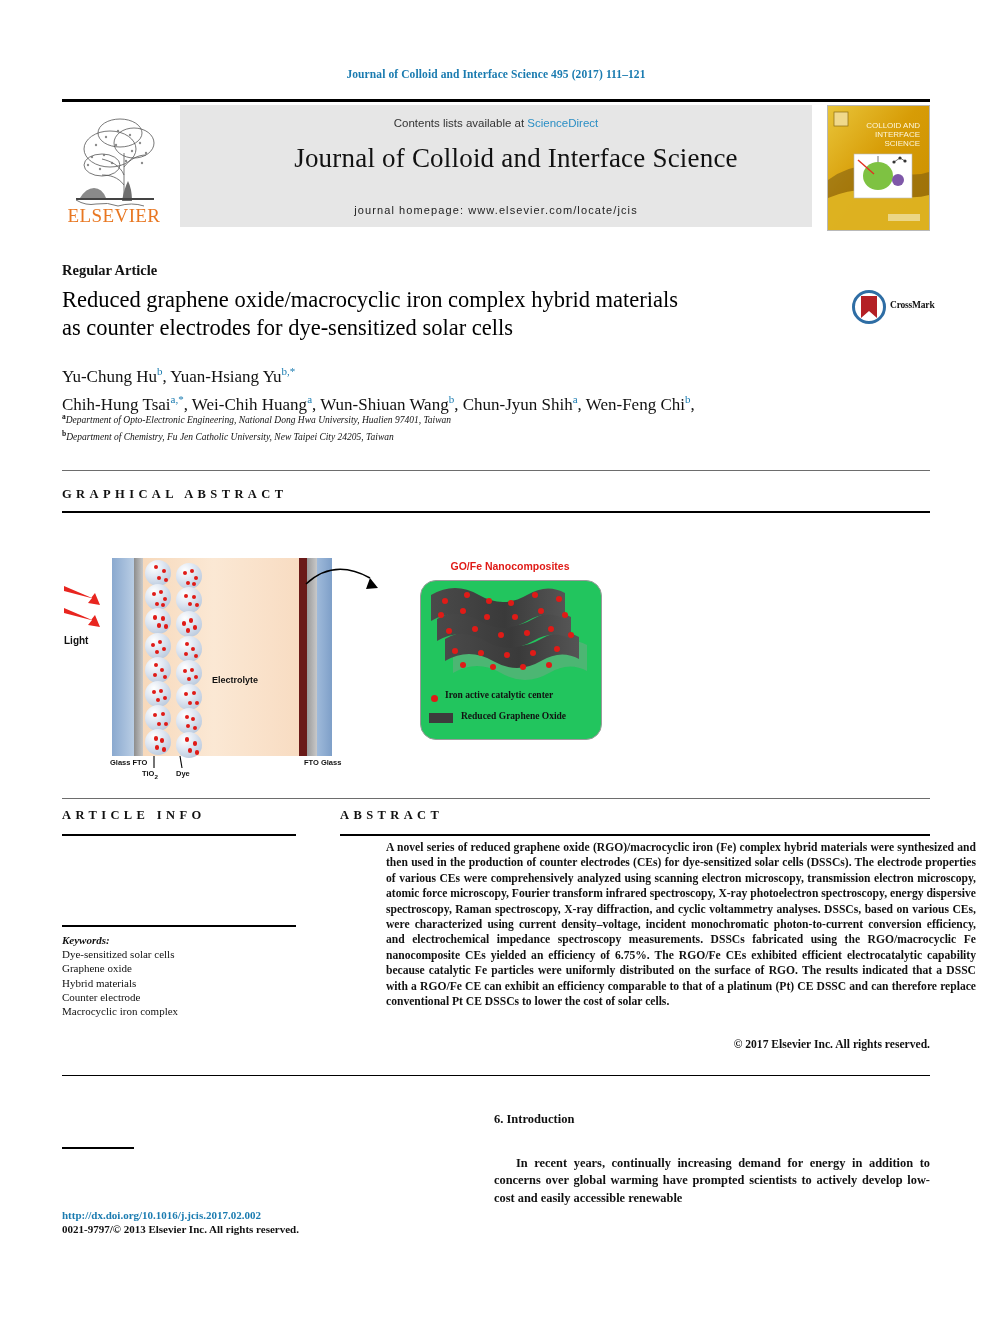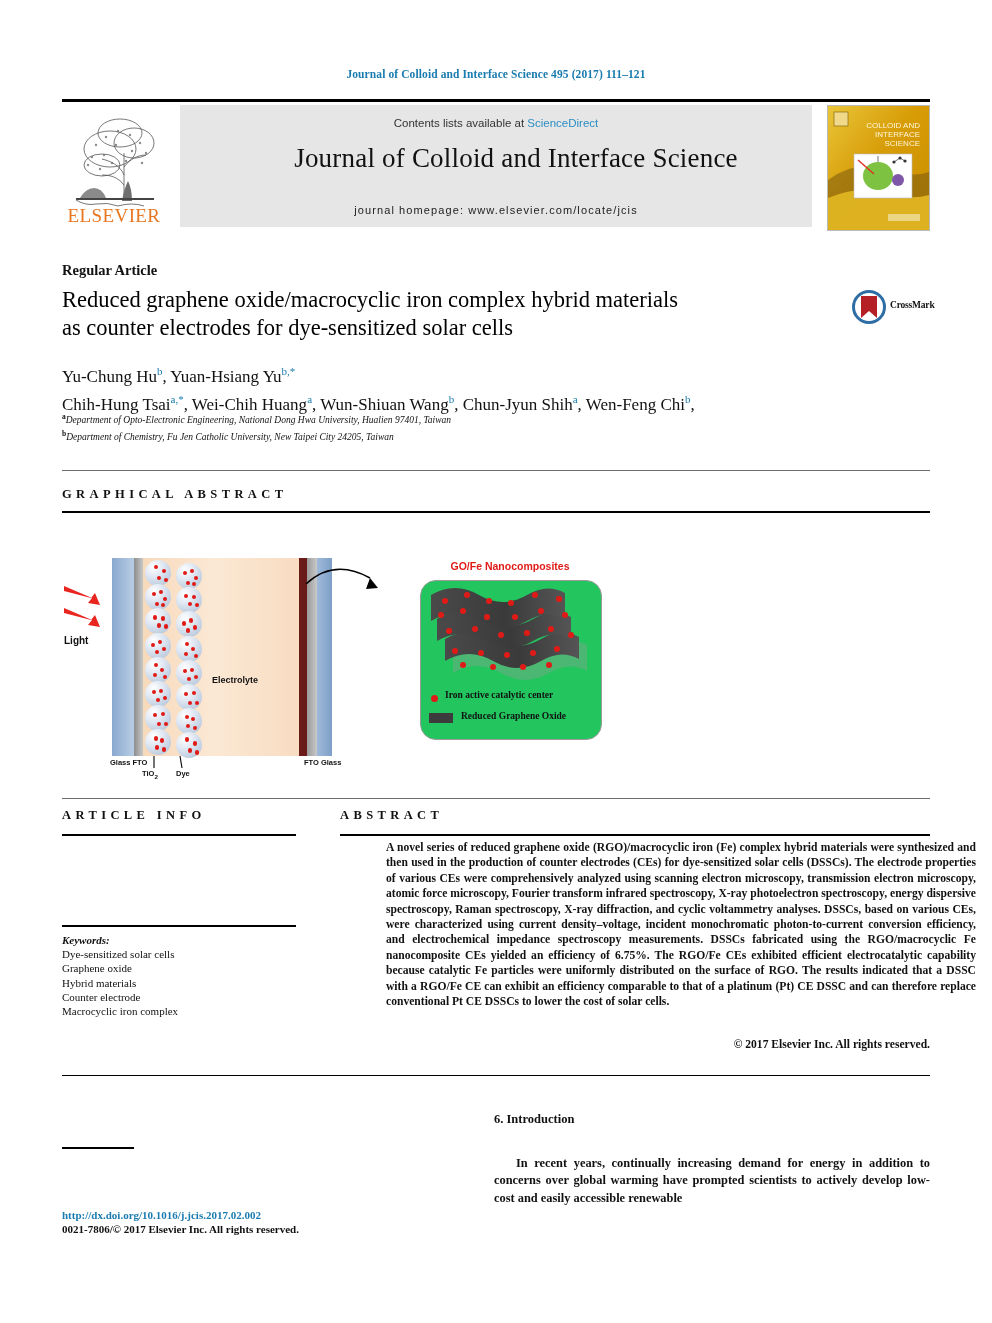--- a/index.html
+++ b/index.html
@@ -607,15 +607,15 @@
   <div class="abstract">A novel series of reduced graphene oxide (RGO)/macrocyclic iron (Fe) complex hybrid materials were synthesized and then used in the production of counter electrodes (CEs) for dye-sensitized solar cells (DSSCs). The electrode properties of various CEs were comprehensively analyzed using scanning electron microscopy, transmission electron microscopy, atomic force microscopy, Fourier transform infrared spectroscopy, X-ray photoelectron spectroscopy, energy dispersive spectroscopy, Raman spectroscopy, X-ray diffraction, and cyclic voltammetry analyses. DSSCs, based on various CEs, were characterized using current density–voltage, incident monochromatic photon-to-current conversion efficiency, and electrochemical impedance spectroscopy measurements. DSSCs fabricated using the RGO/macrocyclic Fe nanocomposite CEs yielded an efficiency of 6.75%. The RGO/Fe CEs exhibited efficient electrocatalytic capability because catalytic Fe particles were uniformly distributed on the surface of RGO. The results indicated that a DSSC with a RGO/Fe CE can exhibit an efficiency comparable to that of a platinum (Pt) CE DSSC and can therefore replace conventional Pt CE DSSCs to lower the cost of solar cells.</div>
   <div class="copyright">© 2017 Elsevier Inc. All rights reserved.</div>
 
   <div class="mid-rule"></div>
 
   <div class="intro-head">6. Introduction</div>
   <div class="intro-body">In recent years, continually increasing demand for energy in addition to concerns over global warming have prompted scientists to actively develop low-cost and easily accessible renewable</div>
 
   <div class="foot-rule"></div>
   <div class="doi">http://dx.doi.org/10.1016/j.jcis.2017.02.002</div>
-  <div class="issn">0021-7806/© 2017 Elsevier Inc. All rights reserved.</div>
+  <div class="issn">0021-9797/© 2013 Elsevier Inc. All rights reserved.</div>
 
 </div>
 
 </body></html>

